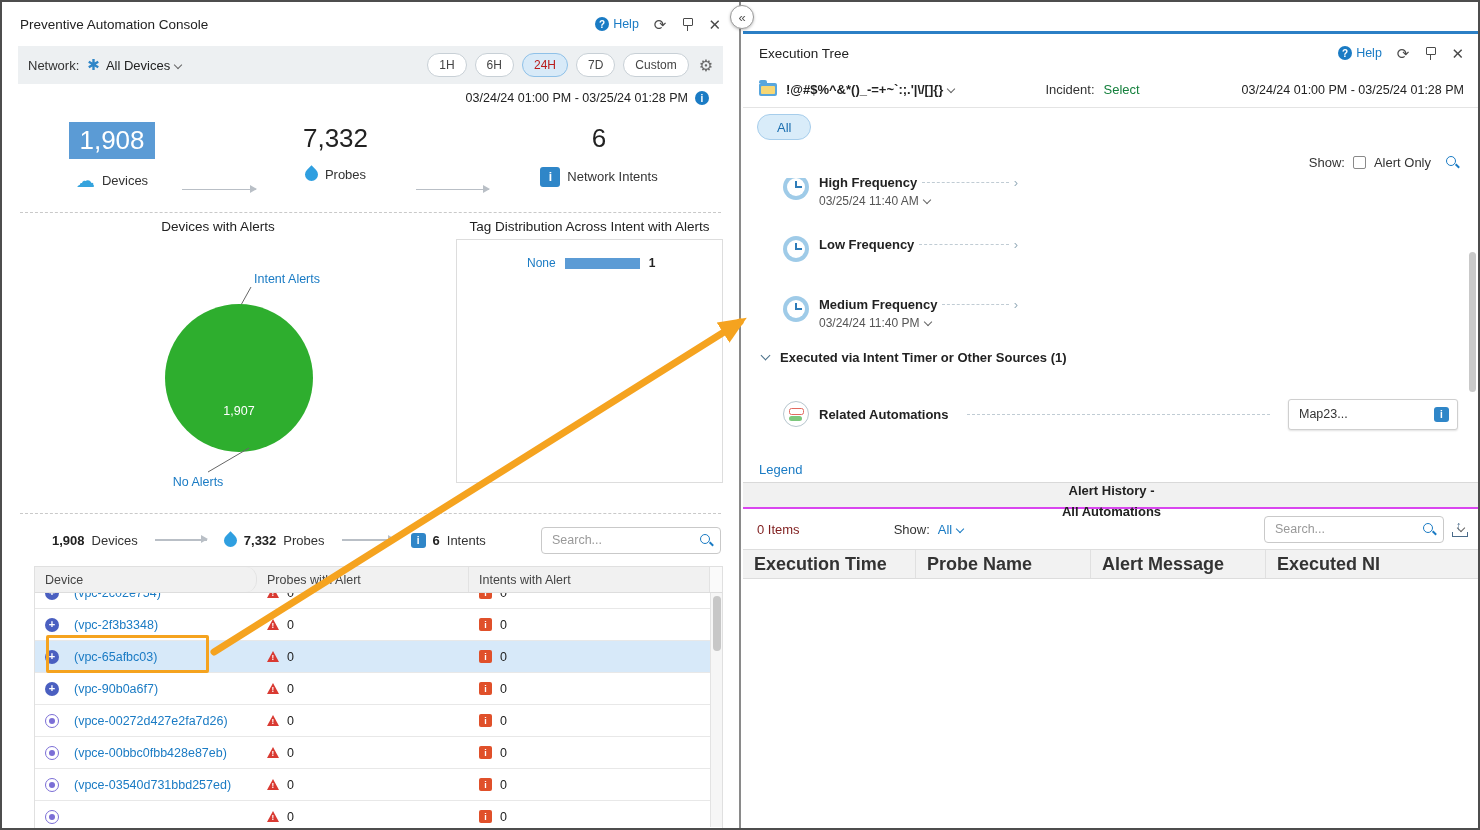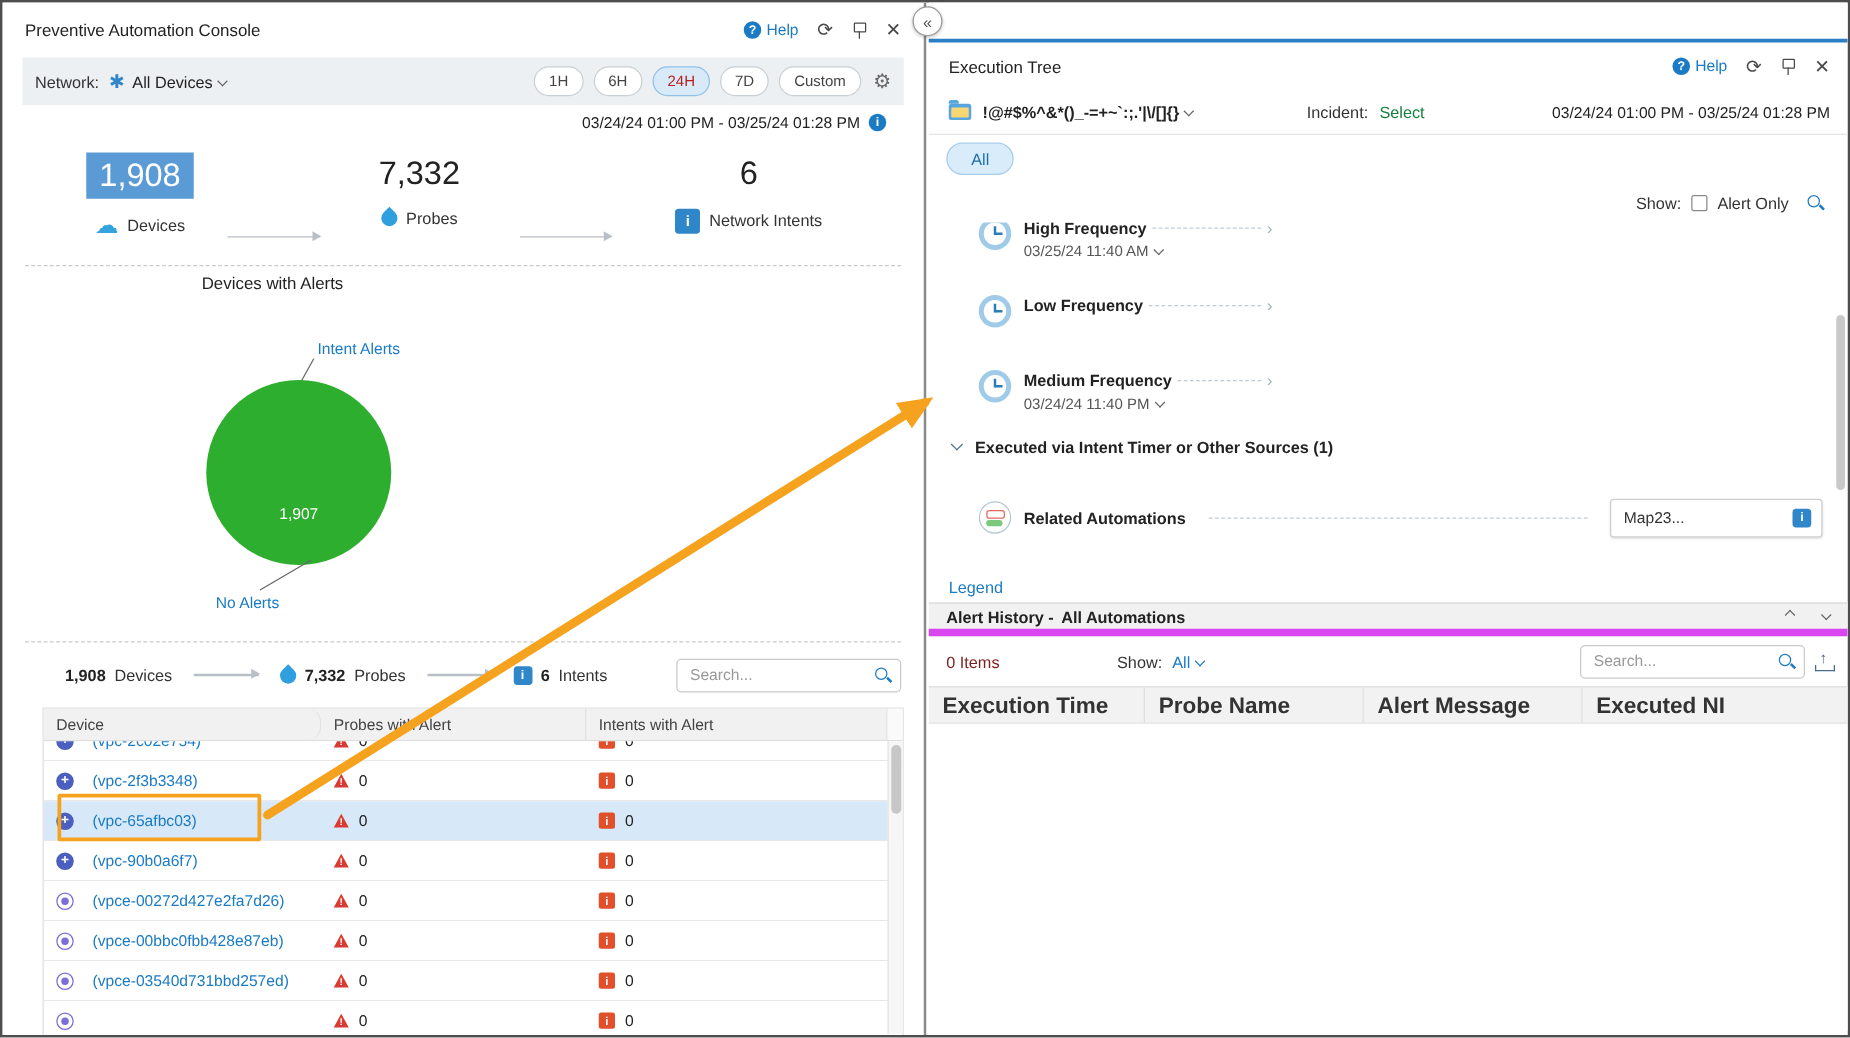--- a/index.html
+++ b/index.html
@@ -128,21 +128,21 @@
   .n1 { top:-4px; } .n2 { top:58px; } .n3 { top:118px; }
   .tree-group { position:absolute; left:14px; top:172px; display:flex; align-items:center; gap:9px; font-weight:bold; font-size:13px; color:#222; cursor:pointer; }
   .tree-group .chev { border-color:#4a708a; width:7px; height:7px; margin-bottom:5px; }
   .tree-related { position:absolute; left:40px; right:22px; top:216px; height:40px; display:flex; align-items:center; gap:10px; }
   .tree-related .tn-dash { margin:0 8px; }
   .map-btn { width:170px; height:31px; flex:none; display:flex; align-items:center; background:#fff; border:1px solid #cfcfcf; border-radius:3px; padding:0 8px 0 10px; font-size:12.5px; color:#333; font-family:inherit; box-shadow:0 1px 2px rgba(0,0,0,.12); cursor:pointer; }
   .map-btn span:first-child { flex:1; text-align:left; }
   .tree-scrollbar { position:absolute; right:4px; top:74px; width:7px; height:140px; background:#c9c9c9; border-radius:4px; }
   .legend-row { height:26px; display:flex; align-items:center; padding-left:16px; }
   .legend-link { color:#1a7bc4; font-size:13px; cursor:pointer; }
-  .ah-head { height:27px; background:#f1f1f1; border-top:1px solid #d9d9d9; border-bottom:6px solid #d946ef; display:flex; align-items:center; gap:6px; padding:0 14px; }
+  .ah-head { height:27px; background:#f1f1f1; border-top:1px solid #d9d9d9; border-bottom:2px solid #d946ef; display:flex; align-items:center; gap:6px; padding:0 14px;flex-direction:column; }
   .ah-title { font-weight:600; color:#222; }
   .ah-scope { font-weight:600; color:#222; }
   .ah-chevs { margin-left:auto; display:flex; gap:16px; }
   .ah-controls { height:40px; display:flex; align-items:center; padding:0 14px; gap:8px; }
   .ah-items { color:#7f1d1d; }
   .ah-show-label { margin-left:86px; color:#333; }
   .ah-show-value { color:#1a7bc4; cursor:pointer; }
   .ah-thead { height:30px; display:flex; background:#f2f2f2; border-top:1px solid #ddd; border-bottom:1px solid #ddd; }
   .ah-th { display:flex; align-items:center; padding-left:11px; font-size:18px; font-weight:600; color:#333; border-right:1px solid #e0e0e0; }
   .ah-c1{width:173px} .ah-c2{width:175px} .ah-c3{width:175px} .ah-c4{flex:1; border-right:none;}
@@ -224,20 +224,30 @@
       <div class="pie-col">
         <div class="sec-title">Devices with Alerts</div>
         <svg width="400" height="250" viewBox="0 0 400 250">
           <polyline points="233,48 223,66" fill="none" stroke="#666" stroke-width="1"></polyline>
           <circle cx="221" cy="139" r="74" fill="#2eae2e"></circle>
           <text x="221" y="176" text-anchor="middle" font-size="12.5" fill="#ffffff">1,907</text>
           <text x="236" y="44" font-size="12.5" fill="#1a7bc4">Intent Alerts</text>
           <polyline points="231,209 190,233" fill="none" stroke="#666" stroke-width="1"></polyline>
           <text x="180" y="247" text-anchor="middle" font-size="12.5" fill="#1a7bc4">No Alerts</text>
         </svg>
+      </div>
+      <div class="tag-col">
+        <div class="sec-title">Tag Distribution Across Intent with Alerts</div>
+        <div class="tag-box">
+          <div class="tag-row">
+            <span class="tag-name">None</span>
+            <span class="tag-bar"></span>
+            <span class="tag-val">1</span>
+          </div>
+        </div>
       </div>
     </div>
 
     <div class="divider"></div>
 
     <div class="lp-summary">
       <span class="sum-num">1,908</span>
       <span class="sum-lab">Devices</span>
       <span class="flow-arrow small"></span>
       <span class="drop"></span>

